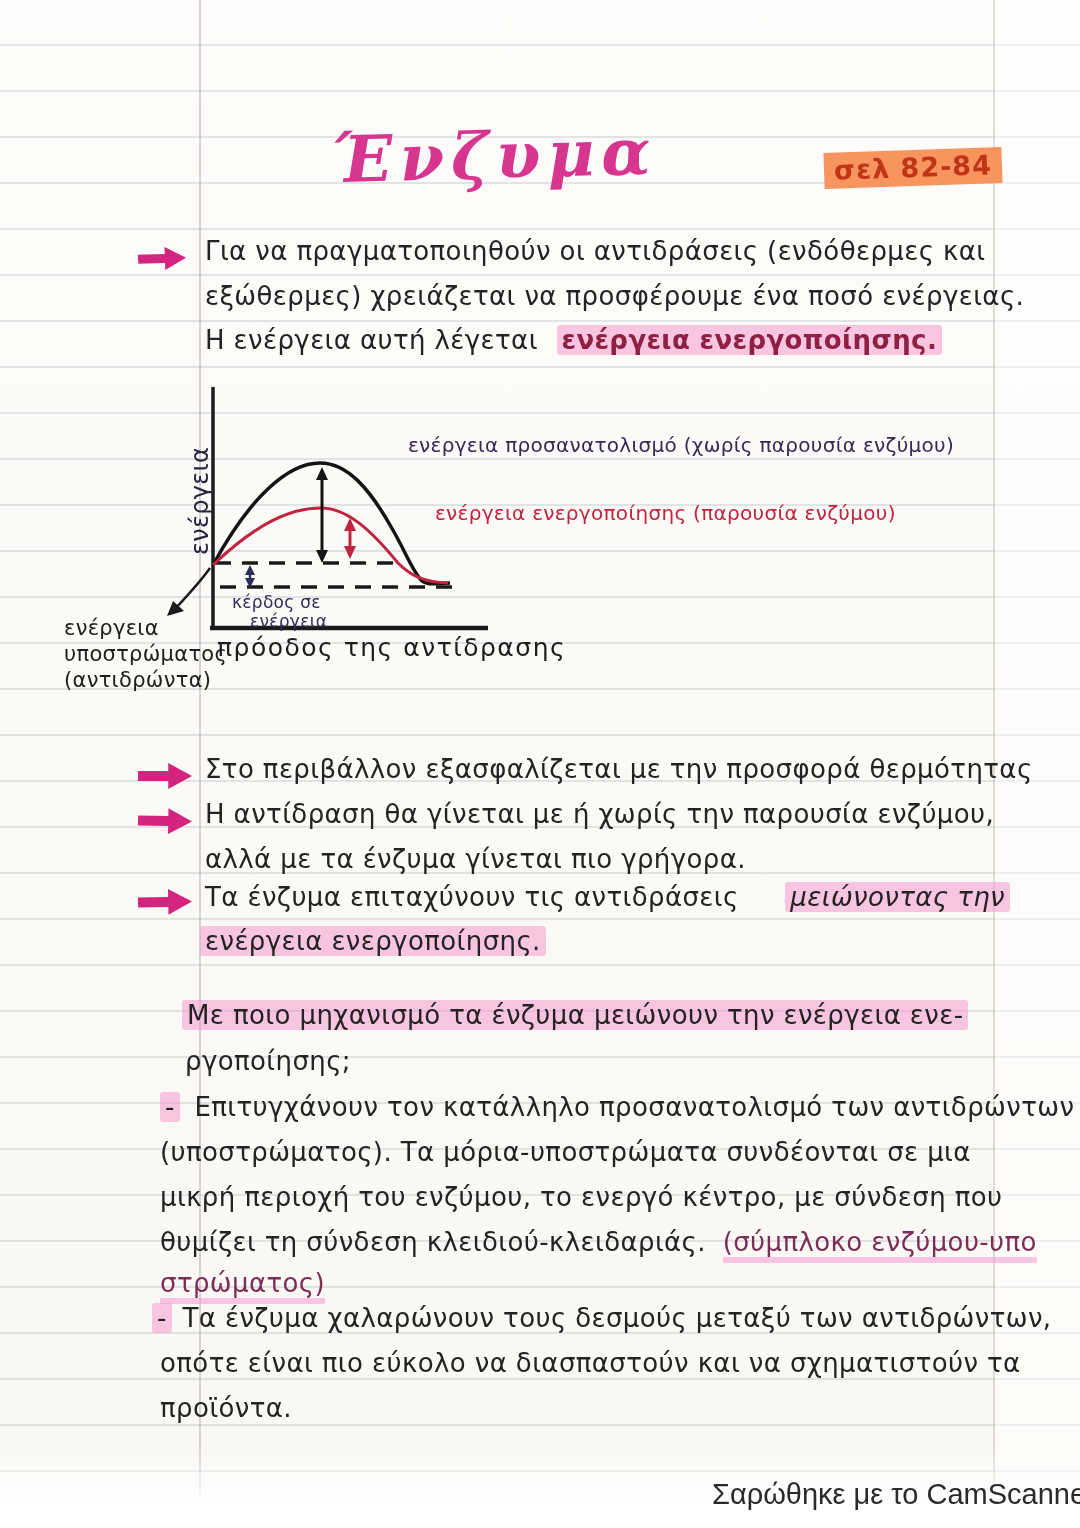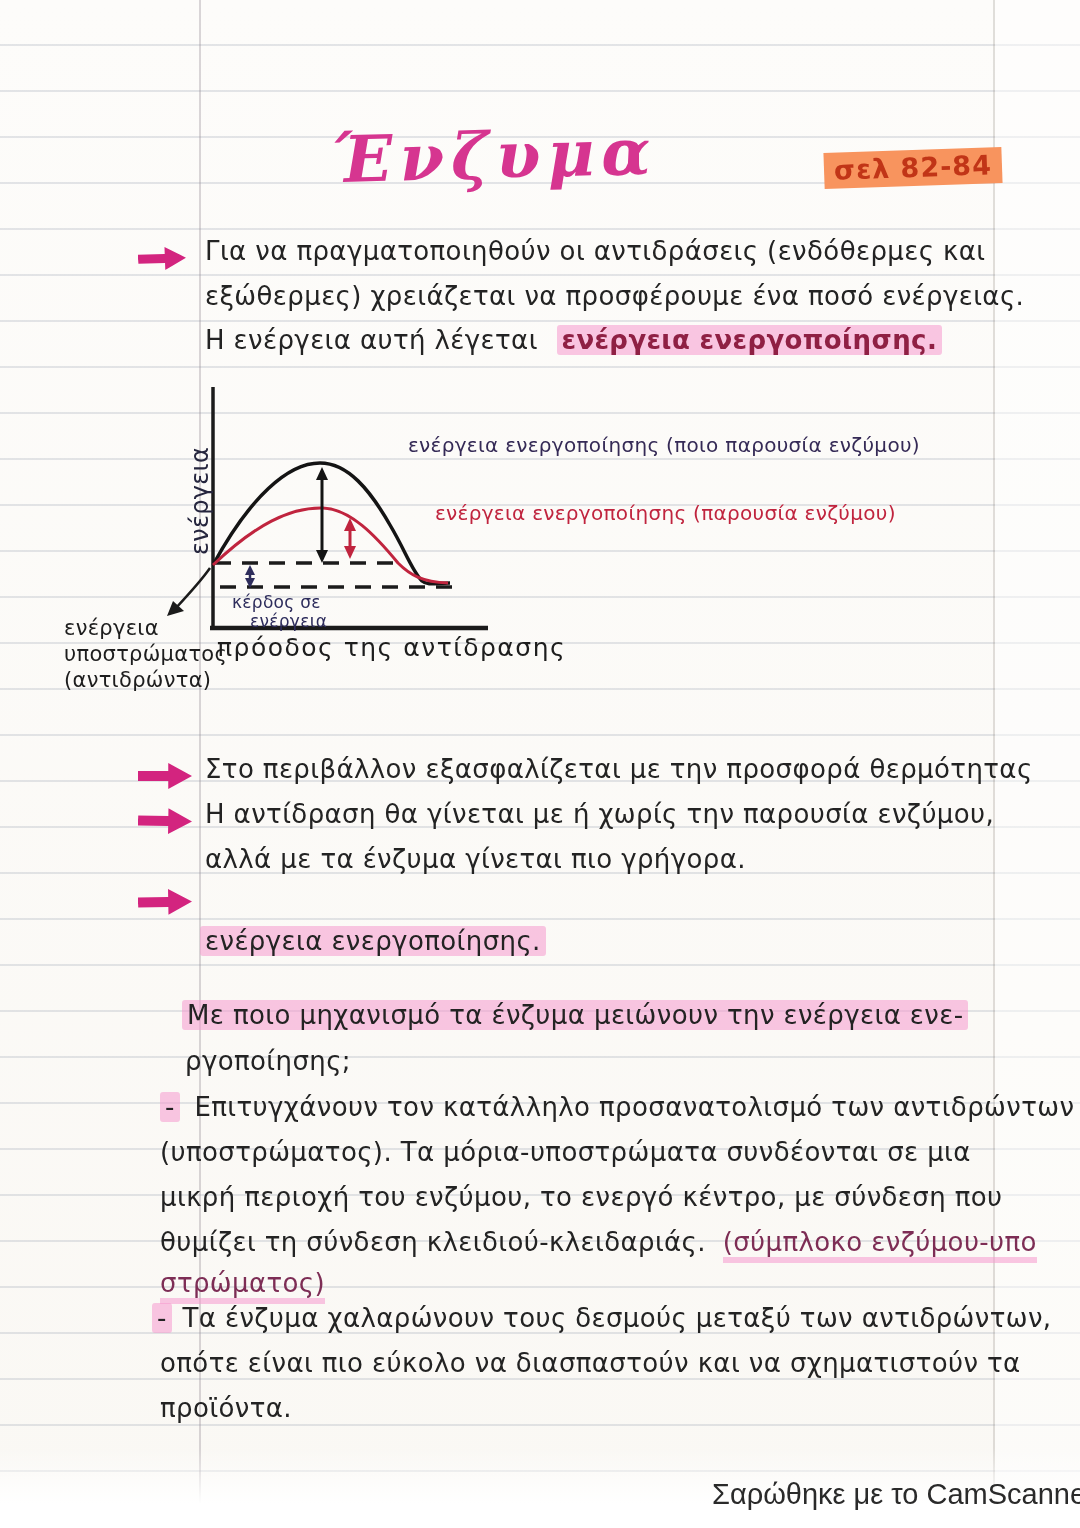--- a/index.html
+++ b/index.html
@@ -69,21 +69,21 @@
 
       <path d="M190,187 L190,196" stroke="#2e2d5c" stroke-width="2.5"></path>
       <polygon points="190,180 185,190 195,190" fill="#2e2d5c"></polygon>
       <polygon points="190,203 185,193 195,193" fill="#2e2d5c"></polygon>
 
       <path d="M150,183 C141,196 128,210 115,224" stroke="#1b1b1b" stroke-width="2.5" fill="none"></path>
       <polygon points="107,231 113,216 124,226" fill="#1b1b1b"></polygon>
     </svg>
 
     <div class="fig-label" style="left:80px;top:102px;width:120px;text-align:center;transform:rotate(-90deg);font-size:24px;color:#26263e;">ενέργεια</div>
-    <div class="fig-label" style="left:348px;top:48px;color:#352a56;">ενέργεια ενεργοποίησης (ποιο παρουσία ενζύμου)</div>
+    <div class="fig-label" style="left:348px;top:48px;color:#352a56;">ενέργεια προσανατολισμό (χωρίς παρουσία ενζύμου)</div>
     <div class="fig-label" style="left:375px;top:116px;color:#c0243e;">ενέργεια ενεργοποίησης (παρουσία ενζύμου)</div>
     <div class="fig-label" style="left:172px;top:208px;font-size:17px;color:#2e2d5c;line-height:19px;">
       <div>κέρδος σε</div>
       <div style="margin-left:18px;">ενέργεια</div>
     </div>
     <div class="fig-label" style="left:157px;top:248px;font-size:25px;letter-spacing:1.5px;color:#1d1d1d;">πρόοδος της αντίδρασης</div>
     <div class="fig-label" style="left:4px;top:230px;font-size:21px;line-height:26px;color:#1d1d1d;">
       <div>ενέργεια</div>
       <div>υποστρώματος</div>
       <div>(αντιδρώντα)</div>
@@ -91,20 +91,24 @@
   </div>
 
   <div class="barrow" style="left:138px;top:762px;width:54px;height:28px;"></div>
   <div class="abs hand" style="left:205px;top:754px;">Στο περιβάλλον εξασφαλίζεται με την προσφορά θερμότητας</div>
 
   <div class="barrow" style="left:138px;top:807px;width:54px;height:28px;transform:rotate(1deg);"></div>
   <div class="abs hand" style="left:205px;top:844px;">αλλά με τα ένζυμα γίνεται πιο γρήγορα.</div>
   <div class="abs hand" style="left:205px;top:799px;">Η αντίδραση θα γίνεται με ή χωρίς την παρουσία ενζύμου,</div>
 
   <div class="barrow" style="left:138px;top:888px;width:54px;height:28px;transform:rotate(-1deg);"></div>
+  <div class="abs hand" style="left:205px;top:882px;">
+    <span>Τα ένζυμα επιταχύνουν τις αντιδράσεις</span>
+    <span class="hl" style="margin-left:38px;font-style:italic;">μειώνοντας την</span>
+  </div>
   <div class="abs hand" style="left:200px;top:926px;">
     <span class="hl">ενέργεια ενεργοποίησης.</span>
   </div>
 
   <div class="abs hand" style="left:182px;top:1000px;">
     <span class="hl">Με ποιο μηχανισμό τα ένζυμα μειώνουν την ενέργεια ενε-</span>
   </div>
   <div class="abs hand" style="left:185px;top:1046px;">ργοποίησης;</div>
 
   <div class="abs hand" style="left:160px;top:1092px;">

